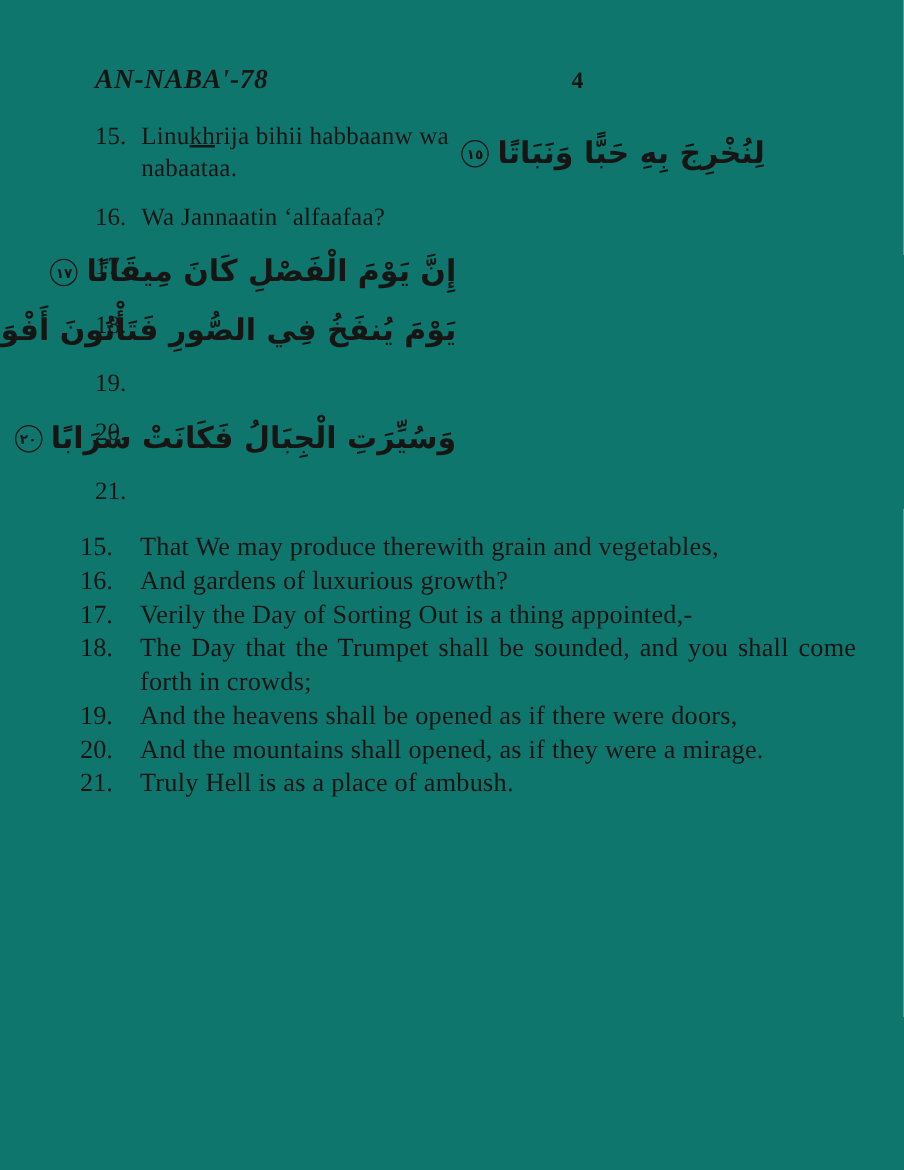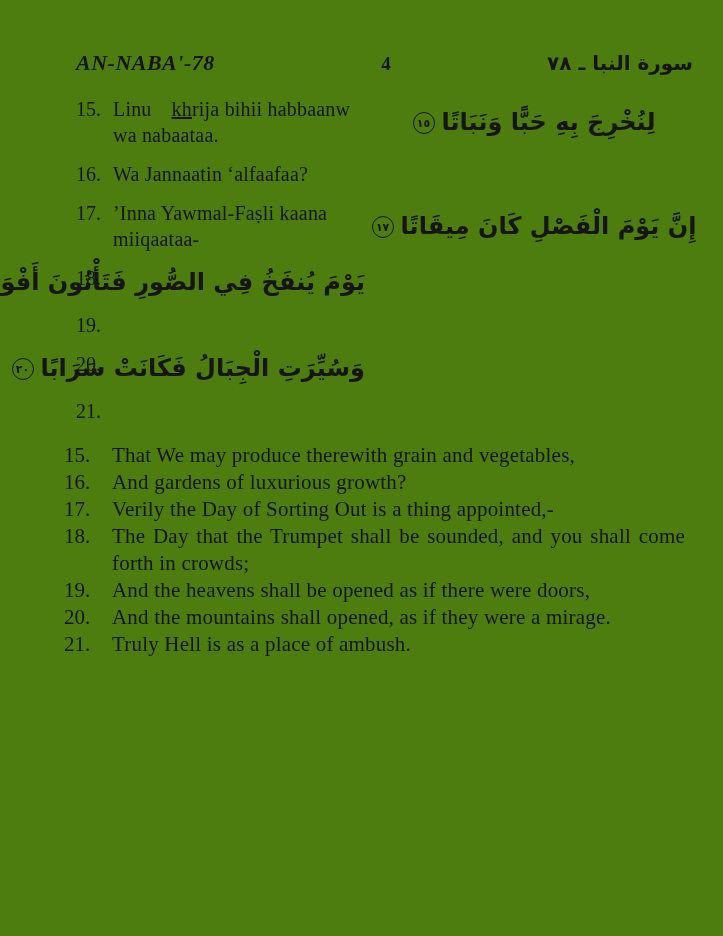--- a/index.html
+++ b/index.html
@@ -5,21 +5,21 @@
   html, body { margin: 0; padding: 0; }
   body {
     width: 723px; height: 936px;
     background: #f6f5f2;
     font-family: "Liberation Serif", serif;
     color: #161514;
     overflow: hidden;
   }
   .page {
     width: 723px; height: 936px;
-    background: #4d7c0f;
+    background: #0f766e;
     box-sizing: border-box;
     padding: 50px 24px 0 64px;
     position: relative;
   }
 
   
   .header {
     display: flex; align-items: baseline;
     margin: 0 0 20px 12px;
   }
@@ -51,24 +51,24 @@
   }
   .vnum {
     font-size: 20px; align-self: start;
     line-height: 26px;
   }
   .vtr {
     font-size: 20px; line-height: 26px;
     align-self: start;
     letter-spacing: 0.2px;
   }
-  .vtr .ul { text-decoration: underline; margin-left: 20px; }
+  .vtr .ul { text-decoration: underline; }
   .var {
     direction: rtl;
-    text-align: center;
+    text-align: left;
     font-family: "DejaVu Sans", sans-serif;
     font-size: 24px; font-weight: bold;
     line-height: 34px;
     padding-left: 4px;
     white-space: nowrap;
   }
   .aynum {
     display: inline-flex;
     align-items: center; justify-content: center;
     width: 20px; height: 20px;
@@ -97,39 +97,37 @@
   }
 </style>
 </head>
 <body>
 
 <div class="page">
 
   <div class="header">
     <div class="title-latin">AN-NABA'-78</div>
     <div class="pagenum">4</div>
-    <div class="title-arabic">سورة النبا ـ ٧٨</div>
   </div>
 
   <div class="verses">
 
     <div class="vrow">
       <div class="vnum">15.</div>
       <div class="vtr"><span>Linu</span><span class="ul">kh</span><span>rija bihii habbaanw wa nabaataa.</span></div>
       <div class="var"><span>لِنُخْرِجَ بِهِ حَبًّا وَنَبَاتًا</span><span class="aynum">١٥</span></div>
     </div>
 
     <div class="vrow">
       <div class="vnum">16.</div>
       <div class="vtr"><span>Wa Jannaatin ‘alfaafaa?</span><span class="ul"></span><span></span></div>
     </div>
 
     <div class="vrow">
       <div class="vnum">17.</div>
-      <div class="vtr"><span>’Inna Yawmal-Faṣli kaana miiqaataa-</span><span class="ul"></span><span></span></div>
       <div class="var"><span>إِنَّ يَوْمَ الْفَصْلِ كَانَ مِيقَاتًا</span><span class="aynum">١٧</span></div>
     </div>
 
     <div class="vrow">
       <div class="vnum">18.</div>
       <div class="var"><span>يَوْمَ يُنفَخُ فِي الصُّورِ فَتَأْتُونَ أَفْوَاجًا</span><span class="aynum">١٨</span></div>
     </div>
 
     <div class="vrow">
       <div class="vnum">19.</div>

